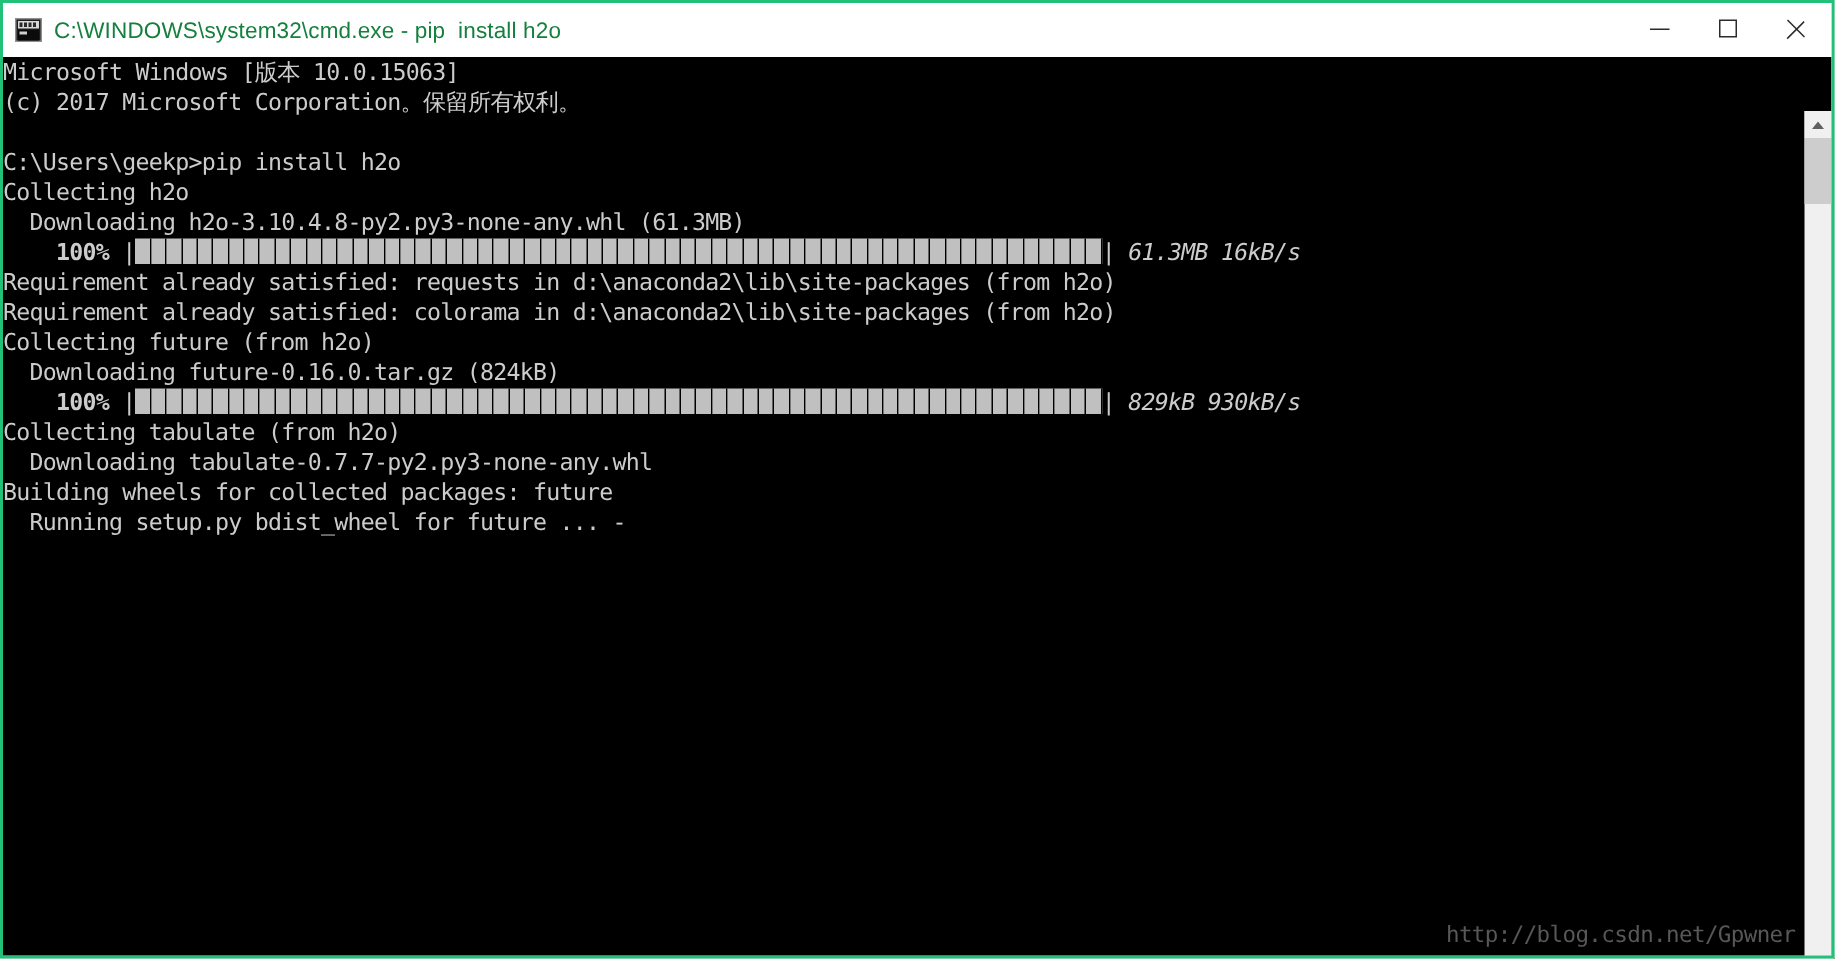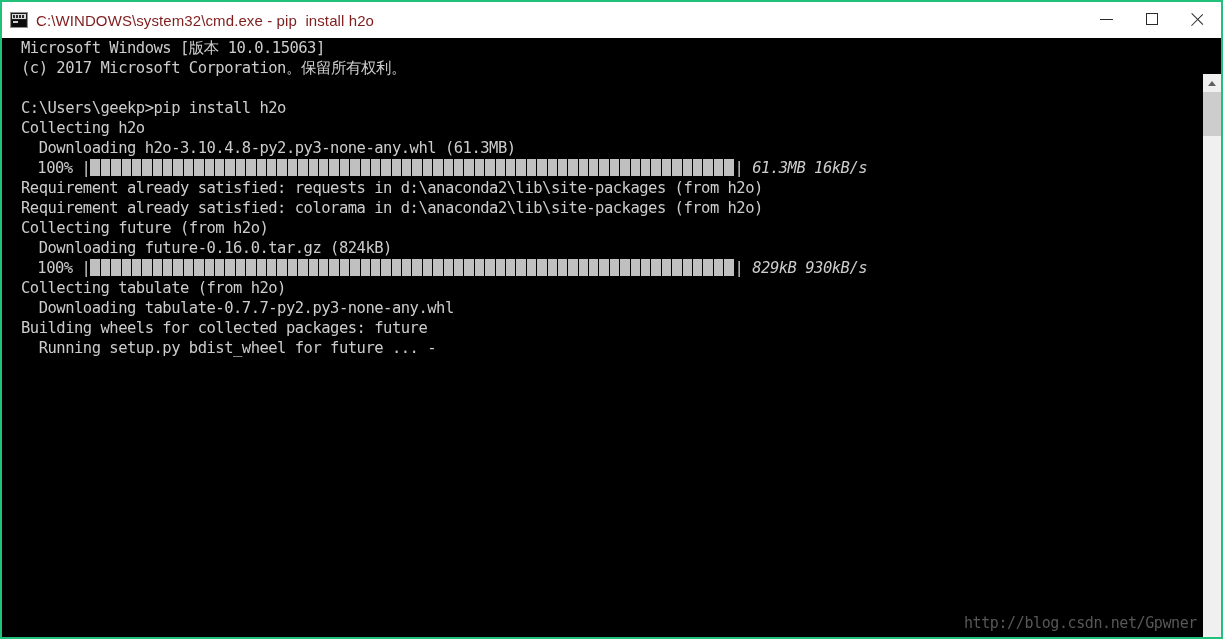--- a/index.html
+++ b/index.html
@@ -78,21 +78,21 @@
     position: absolute;
     left: 1px; top: 1px;
     width: 5px;
     height: 2px;
     background: #cfcfcf;
     display: block;
   }
   .title-text {
     font-family: "Liberation Sans", sans-serif;
     font-size: 15px;
-    color: #7f1d1d;
+    color: #15803d;
     white-space: pre;
     letter-spacing: 0.1px;
   }
 
   
   .caption-buttons {
     position: absolute;
     right: 0; top: 0;
     height: 36px;
     display: flex;
@@ -163,33 +163,33 @@
     font-size: 15.5px;
     line-height: 20px;
     color: #cccccc;
     white-space: pre;
     letter-spacing: -0.5px;
   }
   .line {
     height: 20px;
     white-space: pre;
     display: block;
-    margin-left: 19px;
   }
 
   
   .pbar-line {
     height: 20px;
     display: flex;
     align-items: center;
     white-space: pre;
   }
   .pbar-label {
     display: inline-block;
     white-space: pre;
+    font-weight: bold;
   }
   .pbar-pipe {
     display: inline-block;
     color: #cccccc;
     white-space: pre;
   }
   .pbar-blocks {
     display: inline-flex;
     height: 17px;
     align-items: stretch;

